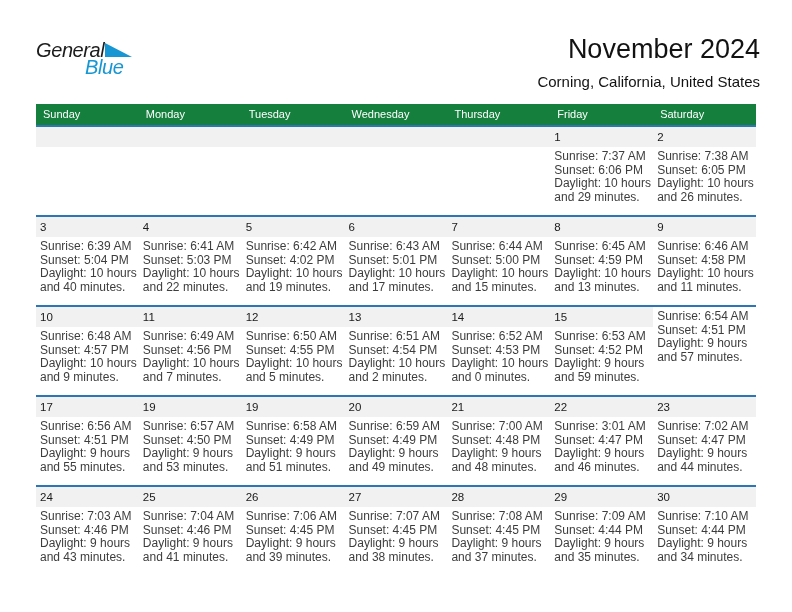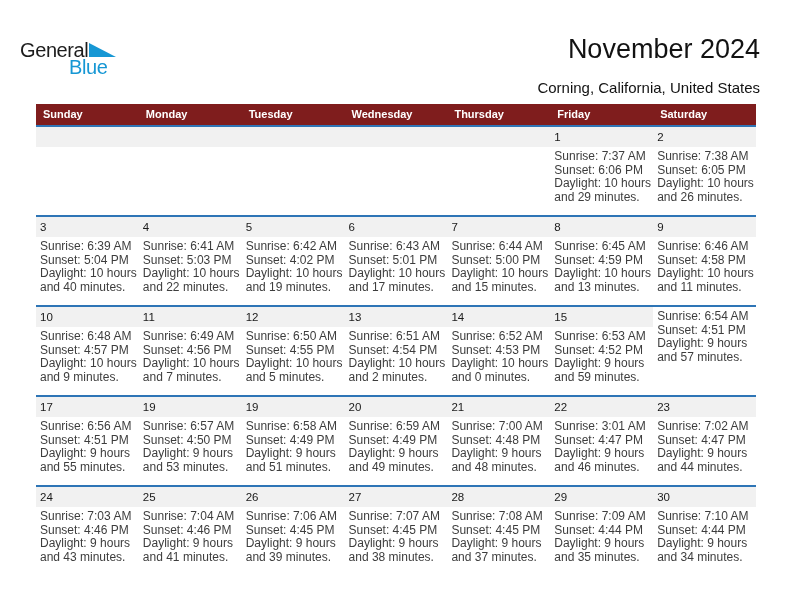--- a/index.html
+++ b/index.html
@@ -2,34 +2,34 @@
 <html><head>
 <meta charset="utf-8">
 <style>
   html,body{margin:0;padding:0;}
   body{
     width:792px;height:612px;background:#ffffff;position:relative;overflow:hidden;
     font-family:"Liberation Sans","DejaVu Sans",sans-serif;
     -webkit-font-smoothing:antialiased;
   }
   
-  .logo{position:absolute;left:20px;top:40px;width:120px;height:42px;}
+  .logo{position:absolute;left:36px;top:40px;width:120px;height:42px;font-style:italic;}
   .logo-general{font-size:20px;color:#1c1c1c;letter-spacing:-0.4px;line-height:20px;}
   .logo-triangle{
     position:absolute;left:69px;top:3px;width:27px;height:14px;background:#1697D4;
     clip-path:polygon(0 0,100% 100%,0 100%);
   }
   .logo-blue{position:absolute;left:49px;top:17px;font-size:20px;color:#1697D4;letter-spacing:-0.4px;line-height:20px;}
   
   .titles{position:absolute;right:32px;top:34px;text-align:right;}
   .title{font-size:27px;color:#121212;line-height:30px;}
-  .subtitle{font-size:15px;color:#121212;margin-top:15px;line-height:18px;}
+  .subtitle{font-size:15px;color:#121212;margin-top:9px;line-height:18px;}
   
   .calendar{position:absolute;left:36px;top:104px;width:720px;}
-  .weekday-row{display:grid;grid-template-columns:repeat(7,1fr);background:#7f1d1d;height:21px;font-weight:bold;}
+  .weekday-row{display:grid;grid-template-columns:repeat(7,1fr);background:#15803d;height:21px;}
   .weekday{color:#ffffff;font-size:11px;line-height:21px;padding-left:7px;overflow:hidden;white-space:nowrap;}
   .week{display:grid;grid-template-columns:repeat(7,1fr);border-top:2px solid #2E75B6;height:88px;}
   .cell{overflow:hidden;}
   .date-band{background:#F1F1F1;height:20px;font-size:11.5px;line-height:20px;padding-left:4px;color:#1a1a1a;}
   .info{padding:3px 2px 0 4px;font-size:12px;line-height:13.5px;color:#3d3d3d;}
   .info div{white-space:nowrap;}
 </style>
 </head>
 <body>
 

